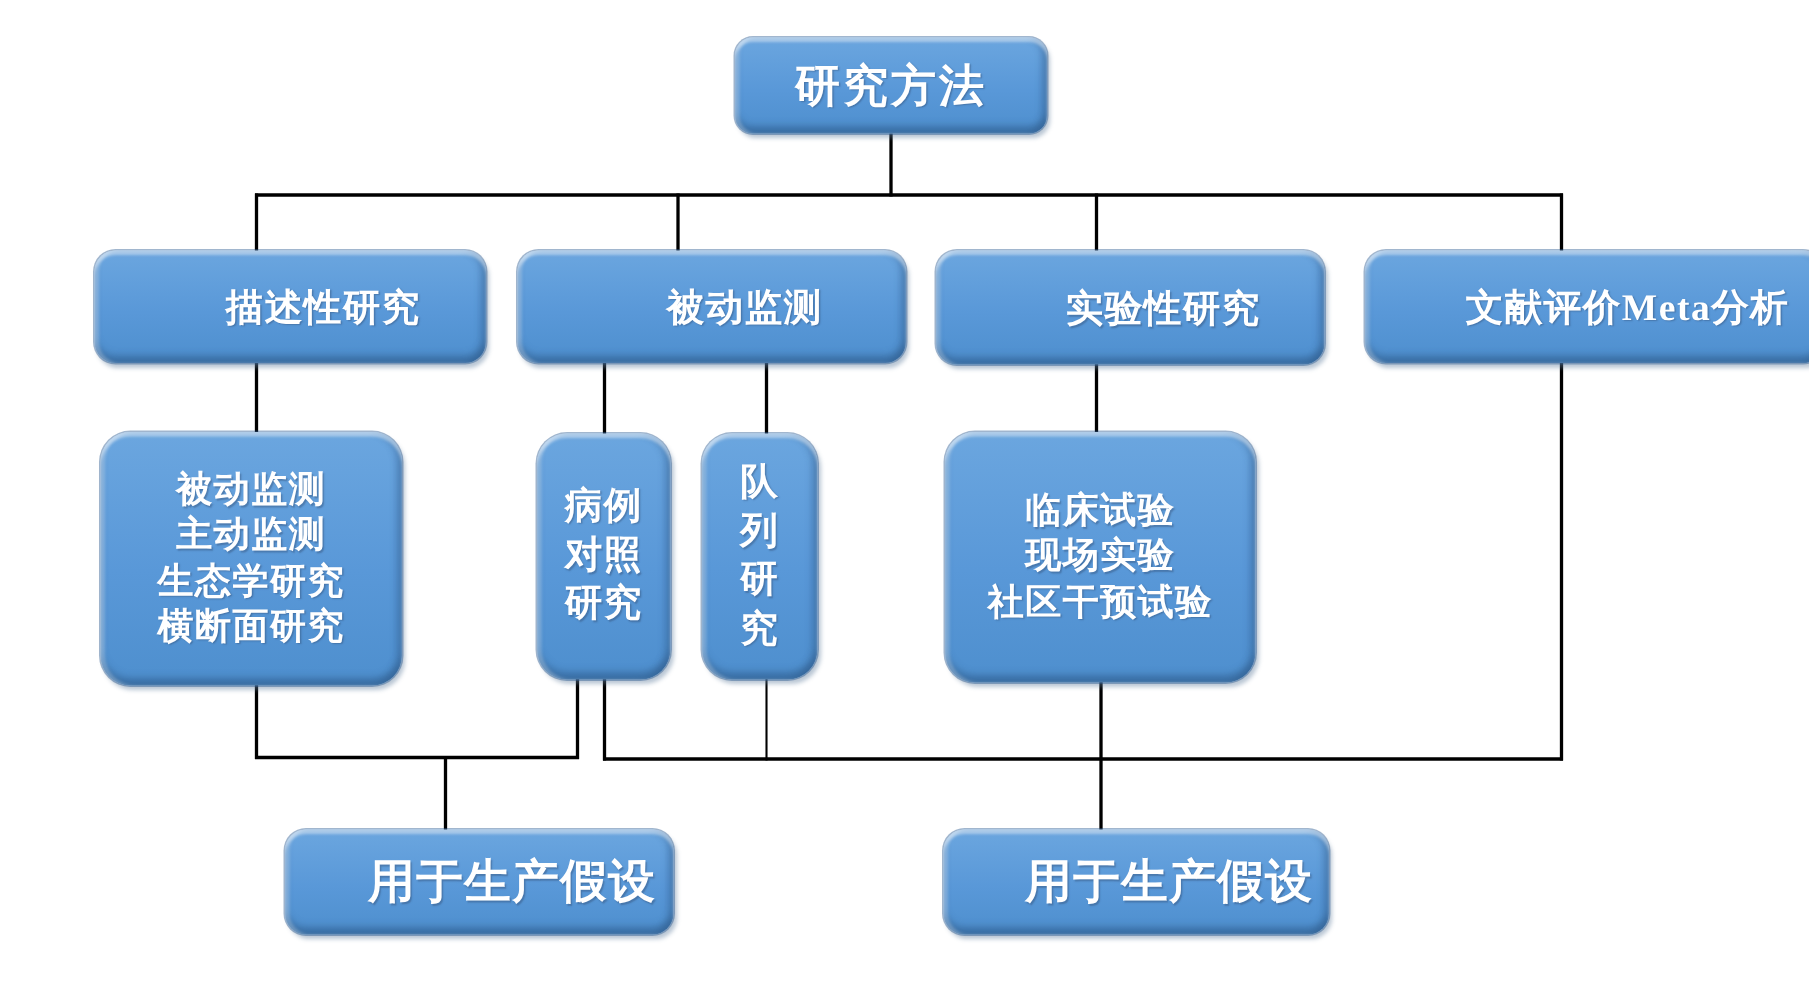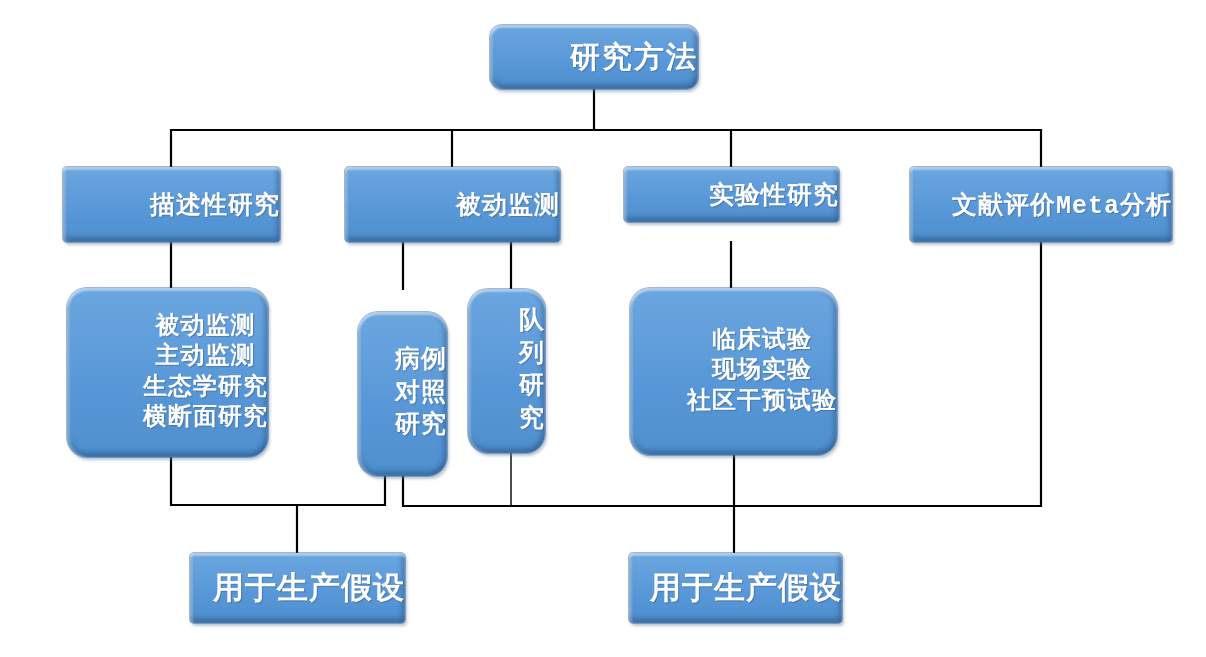--- a/index.html
+++ b/index.html
@@ -25,59 +25,58 @@
   svg.edges line {
     stroke: var(--connector, #000000);
     stroke-width: 2.2;
   }
   svg.edges line.thin { stroke-width: 1.4; }
 
   .node {
     position: absolute;
     display: flex;
     align-items: center;
-    justify-content: flex-end;
+    justify-content: center;
     text-align: center;
     color: var(--label-text, #ffffff);
     font-weight: bold;
     background: linear-gradient(180deg,
       var(--node-fill-light, #6BA6DF) 0%,
       var(--node-fill, #5998D8) 55%,
       var(--node-fill-dark, #4E8FCE) 100%);
     box-shadow:
       inset 0 3px 2px rgba(255,255,255,0.45),
       inset 3px 0 2px rgba(255,255,255,0.25),
       inset 0 -5px 5px rgba(42,84,130,0.50),
       inset -4px 0 4px rgba(42,84,130,0.30),
       0 0 0 1px rgba(47,94,146,0.45),
       2px 3px 3px rgba(100,128,160,0.45);
     text-shadow: 1px 1px 1px rgba(50,80,120,0.45);
     letter-spacing: 1px;
-    font-family: Liberation Mono, monospace;
   }
   .node .label { white-space: pre-line; }
 
   .r12 { border-radius: 12px; }
-  .r14 { border-radius: 4px; }
+  .r14 { border-radius: 14px; padding-left: 44px; }
   .r20 { border-radius: 20px; }
 
   .lvl1 { font-size: 30px; letter-spacing: 2px; }
   .lvl2 { font-size: 25px; }
   .lvl3 { font-size: 24px; line-height: 1.27; }
   .lvl3-narrow { font-size: 25px; line-height: 1.3; }
   .lvl4 { font-size: 31px; }
 
   
   .n-root          { left: 490px; top: 25px;  width: 208px; height: 64px; }
   .n-descriptive   { left: 63px;  top: 167px; width: 217px; height: 75px; }
   .n-analytical    { left: 345px; top: 167px; width: 215px; height: 75px; }
-  .n-experimental  { left: 624px; top: 167px; width: 215px; height: 55px; }
+  .n-experimental  { left: 624px; top: 167px; width: 215px; height: 76px; }
   .n-meta          { left: 910px; top: 167px; width: 262px; height: 75px; }
   .n-desc-sub      { left: 67px;  top: 288px; width: 201px; height: 169px; }
-  .n-case-control  { left: 358px; top: 289px; width: 89px;  height: 164px; margin-top: 23px; }
+  .n-case-control  { left: 358px; top: 289px; width: 89px;  height: 164px; }
   .n-cohort        { left: 468px; top: 289px; width: 77px;  height: 164px; }
   .n-exp-sub       { left: 630px; top: 288px; width: 207px; height: 167px; }
   .n-generate      { left: 190px; top: 553px; width: 215px; height: 70px; }
   .n-test          { left: 629px; top: 553px; width: 213px; height: 70px; }
 </style>
 </head>
 <body>
 
 <div class="canvas">
 

